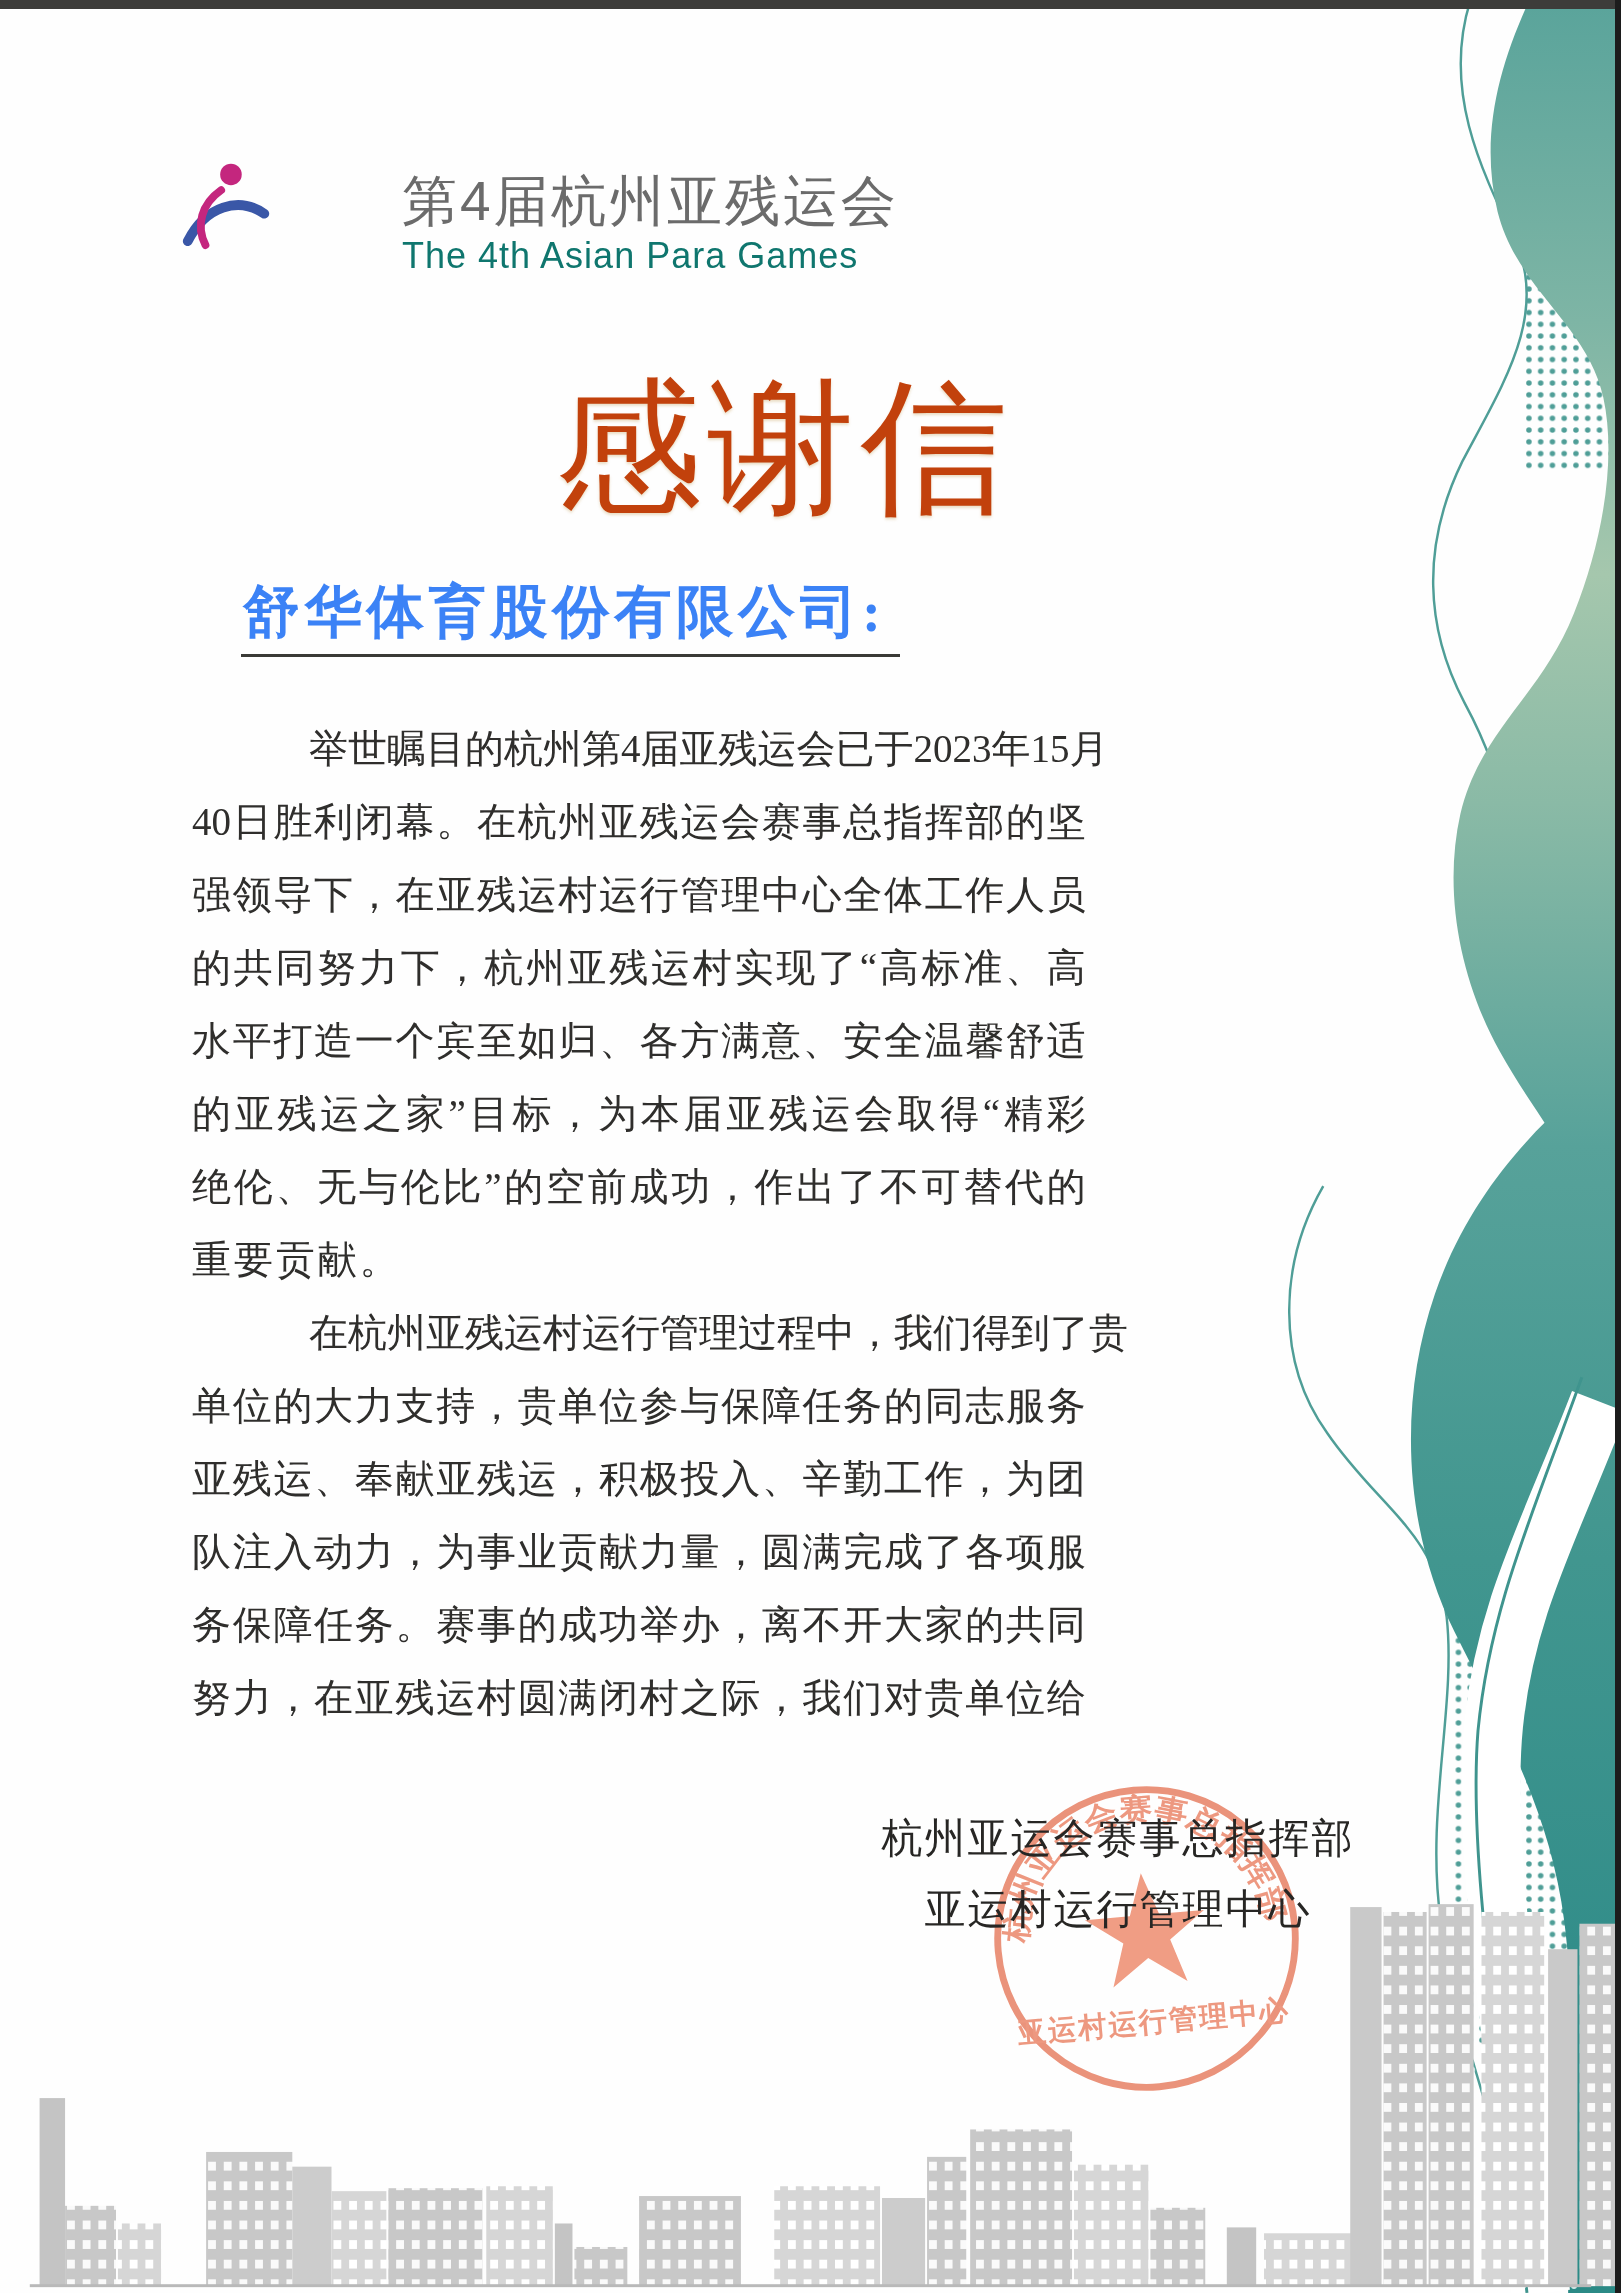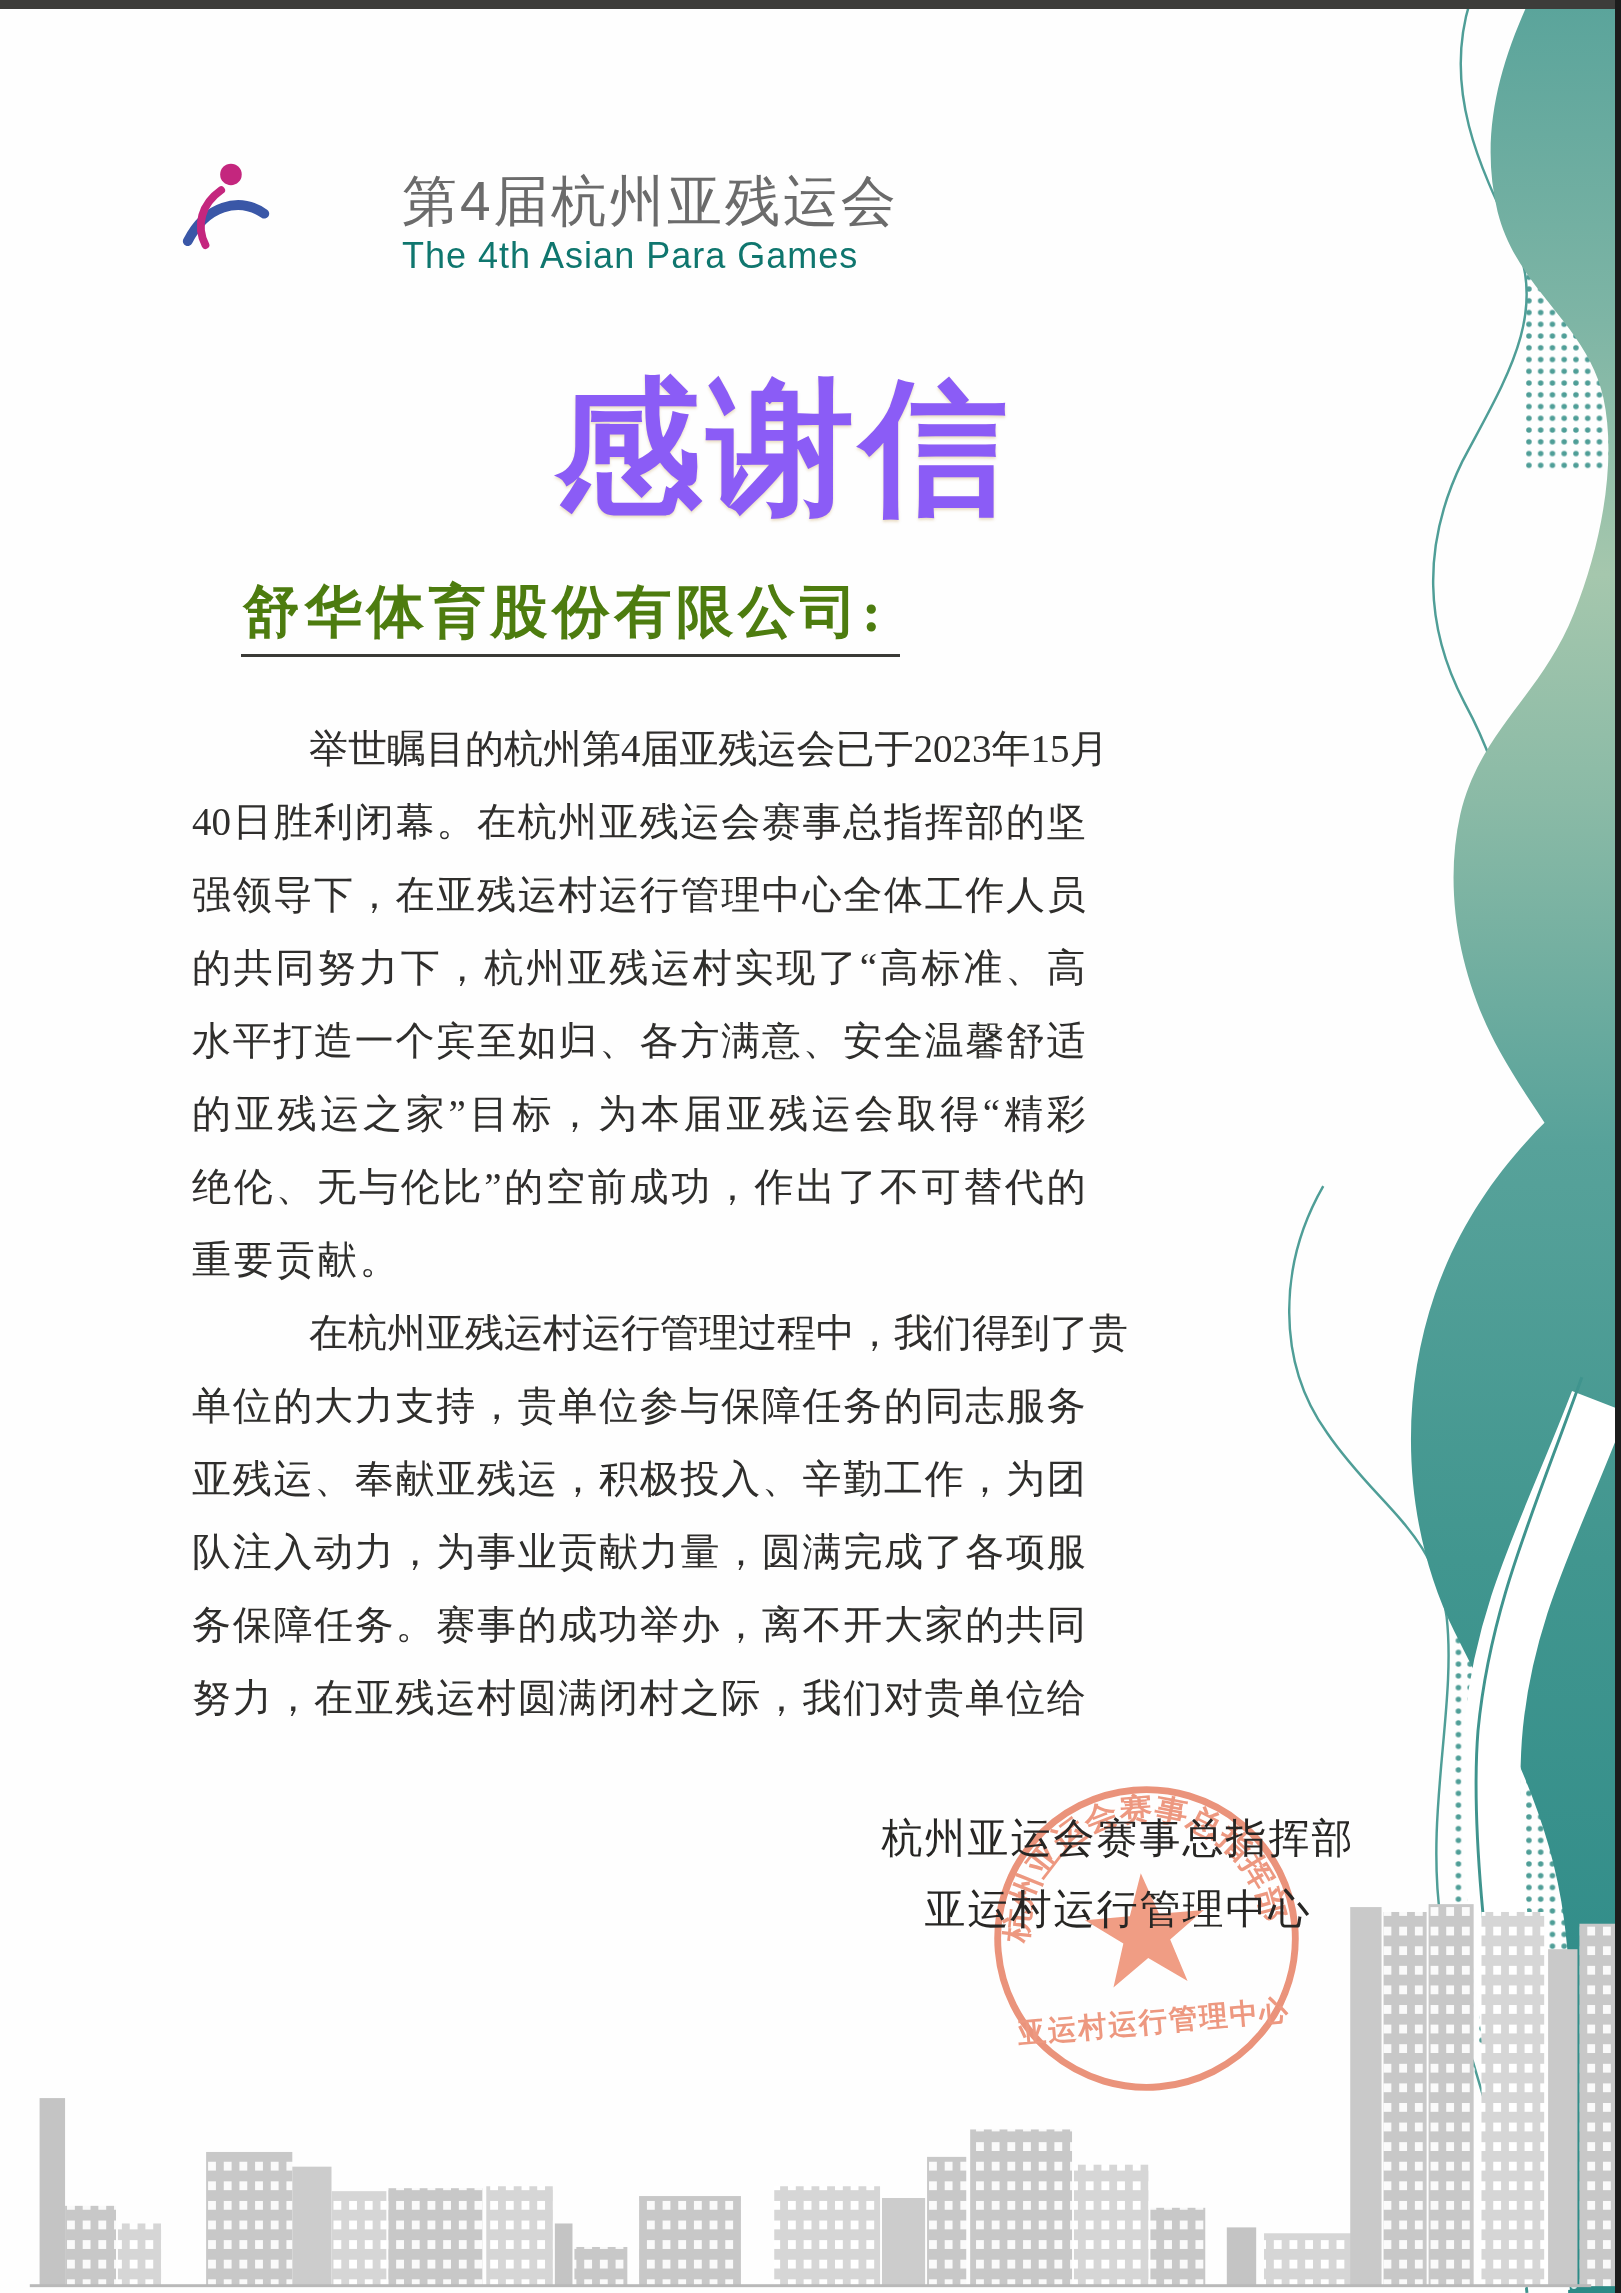--- a/index.html
+++ b/index.html
@@ -19,26 +19,26 @@
   
   .logo{position:absolute;left:125px;top:145px;display:flex;align-items:center;z-index:4;gap:40px;}
   .logo-mark{width:206px;height:157px;flex:0 0 auto;}
   .logo-text{margin-left:31px;}
   .logo-zh{font-family:"Liberation Sans","DejaVu Sans",sans-serif;font-size:55px;color:#6b6b6b;letter-spacing:2.9px;line-height:61px;}
   .logo-en{font-family:"Liberation Sans","DejaVu Sans",sans-serif;font-size:36px;color:#0f766e;letter-spacing:1px;line-height:43px;margin-top:2px;}
 
   
   .title{
     position:absolute;left:549px;top:365px;width:470px;text-align:center;z-index:4;
-    font-size:147px;font-weight:700;color:#8b5cf6;line-height:167px;letter-spacing:5.9px;
+    font-size:147px;font-weight:400;color:#c2410c;line-height:167px;letter-spacing:5.9px;
     text-shadow:0 2px 2.9px rgba(170,120,20,.25);
   }
   .recipient{
     position:absolute;left:241px;top:578px;z-index:4;
-    font-size:57px;font-weight:700;color:#4d7c0f;letter-spacing:4.9px;
+    font-size:57px;font-weight:700;color:#3b82f6;letter-spacing:4.9px;
     border-bottom:3.9px solid #3a3a36;padding:0 13.7px 8.8px 2px;line-height:67px;
   }
   .body-text{position:absolute;left:192px;top:712px;width:894px;z-index:4;color:#2f2e2c;}
   .bpara{display:contents;}
   .bline{
     height:73px;line-height:73px;font-size:39px;
     display:flex;justify-content:space-between;white-space:nowrap;
   }
   .bline.last{display:block;letter-spacing:2.9px;}
   .signature{

